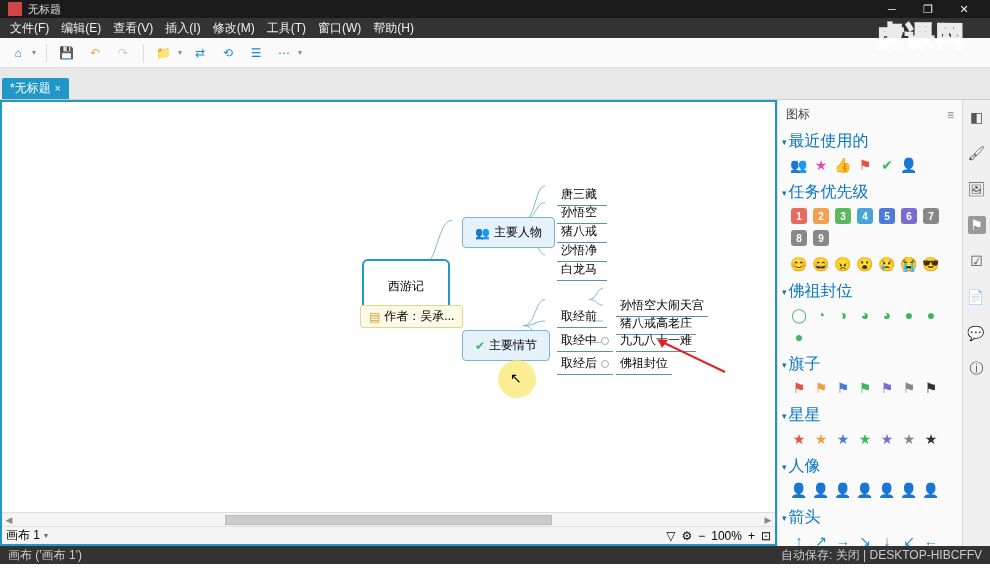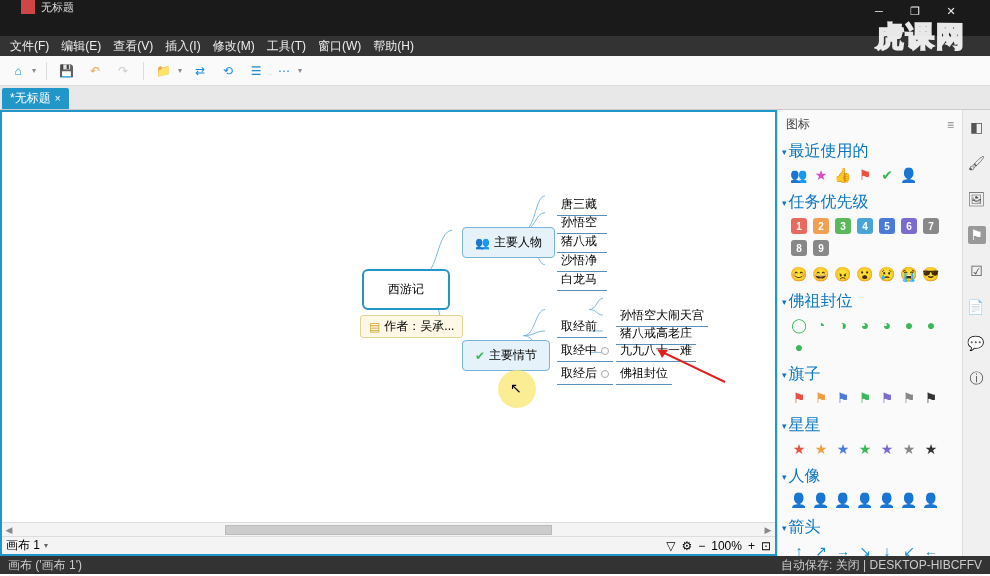--- a/index.html
+++ b/index.html
@@ -1,34 +1,34 @@
 <!DOCTYPE html>
 <html><head>
 <meta charset="utf-8">
 <style>
 *{margin:0;padding:0;box-sizing:border-box;font-family:"Microsoft YaHei",Arial,sans-serif;font-size:12px}
 body{background:#fff;overflow:hidden}
-.titlebar{height:36px;background:#1a1a1a;color:#ddd;display:flex;padding:0 21px}
+.titlebar{height:18px;background:#1a1a1a;color:#ddd;display:flex;align-items:center;padding:0 8px}
 .titlebar .icon{width:14px;height:14px;background:#d04545;margin-right:6px}
 .titlebar .title{flex:1;font-size:11px}
 .titlebar .wb{width:36px;height:22px;display:flex;align-items:center;justify-content:center;color:#eee;font-size:11px}
 .menubar{height:20px;background:#333;color:#eee;display:flex;align-items:center;padding:0 4px;font-size:11px}
 .menubar .mi{padding:0 6px;cursor:pointer}
 .toolbar{height:30px;background:#fafafa;border-bottom:1px solid #ddd;display:flex;align-items:center;padding:0 8px;gap:8px}
 .toolbar .ti{width:20px;height:20px;display:flex;align-items:center;justify-content:center;cursor:pointer}
 .toolbar .sep{width:1px;height:18px;background:#ddd;margin:0 2px}
 .toolbar .dd{color:#888;font-size:8px;margin-left:-4px}
-.tabbar{height:24px;background:#e8e8e8;border-bottom:1px solid #ccc;display:flex;align-items:flex-end;padding:0 2px}
+.tabbar{height:32px;background:#e8e8e8;border-bottom:1px solid #ccc;display:flex;align-items:flex-end;padding:0 2px}
 .tabbar .tab{background:#2196c8;color:#fff;padding:2px 8px;font-size:11px;display:flex;align-items:center;gap:4px;border-radius:2px 2px 0 0}
 .tabbar .tab .x{font-size:10px;cursor:pointer}
 .workspace{display:flex;height:calc(100vh - 130px)}
 .canvas-area{flex:1;display:flex;flex-direction:column;border:2px solid #2196c8}
 .canvas{flex:1;position:relative;background:#fff;overflow:hidden}
 .node{position:absolute;border:1px solid #78b4d8;background:#e6f2fa;border-radius:4px;padding:6px 12px;font-size:13px;display:flex;align-items:center;gap:4px}
-.node.root{border:2px solid #2196c8;padding:10px 24px;font-size:16px;border-radius:6px;background:#fff}
+.node.root{border:2px solid #2196c8;padding:17px 24px;font-size:16px;border-radius:6px;background:#fff}
 .node.sub{font-size:13px}
 .leaf{position:absolute;font-size:12px;padding:2px 4px;border-bottom:1px solid #5a8fb8;min-width:50px;display:flex;align-items:center;gap:4px}
 .author{position:absolute;background:#fef9e6;border:1px solid #e0d490;padding:2px 8px;font-size:11px;border-radius:3px;display:flex;align-items:center;gap:4px}
 .highlight{position:absolute;width:38px;height:38px;background:#f9e566;border-radius:50%;opacity:.7}
 .cursor{position:absolute;font-size:14px}
 .arrow-ann{position:absolute;width:80px;height:40px}
 .scrollb{height:14px;background:#f4f4f4;border-top:1px solid #ddd;display:flex;align-items:center}
 .scrollb .sbtn{width:14px;height:14px;display:flex;align-items:center;justify-content:center;color:#888;font-size:9px}
 .scrollb .track{flex:1;height:10px;position:relative}
 .scrollb .thumb{position:absolute;height:10px;background:#ccc;border:1px solid #bbb}

